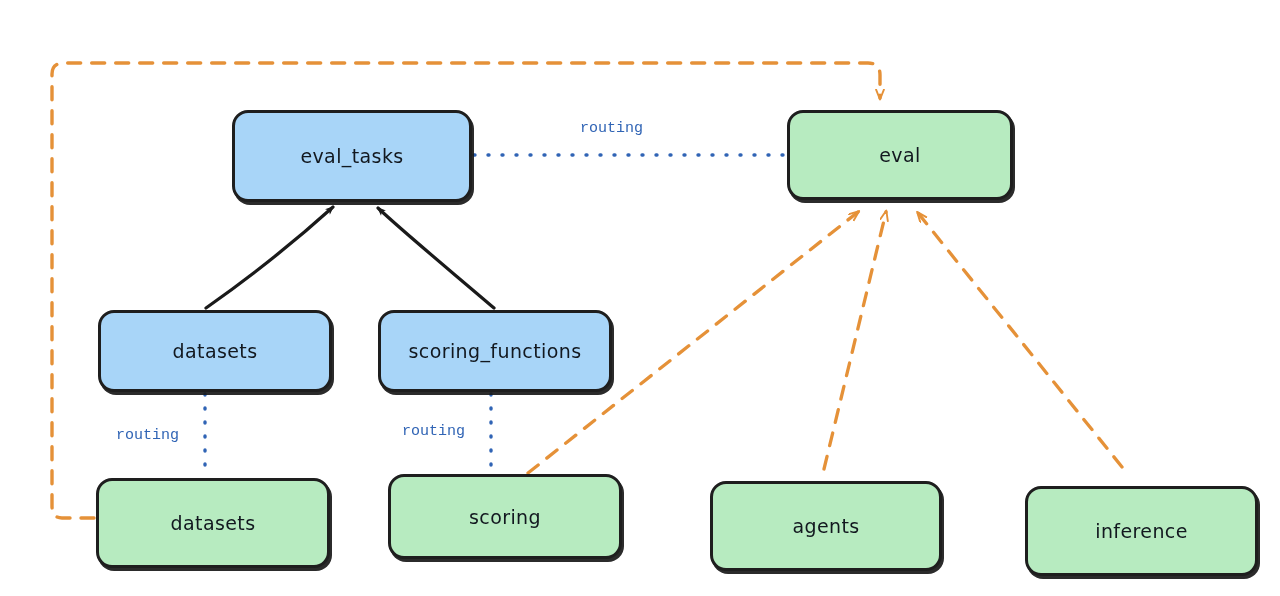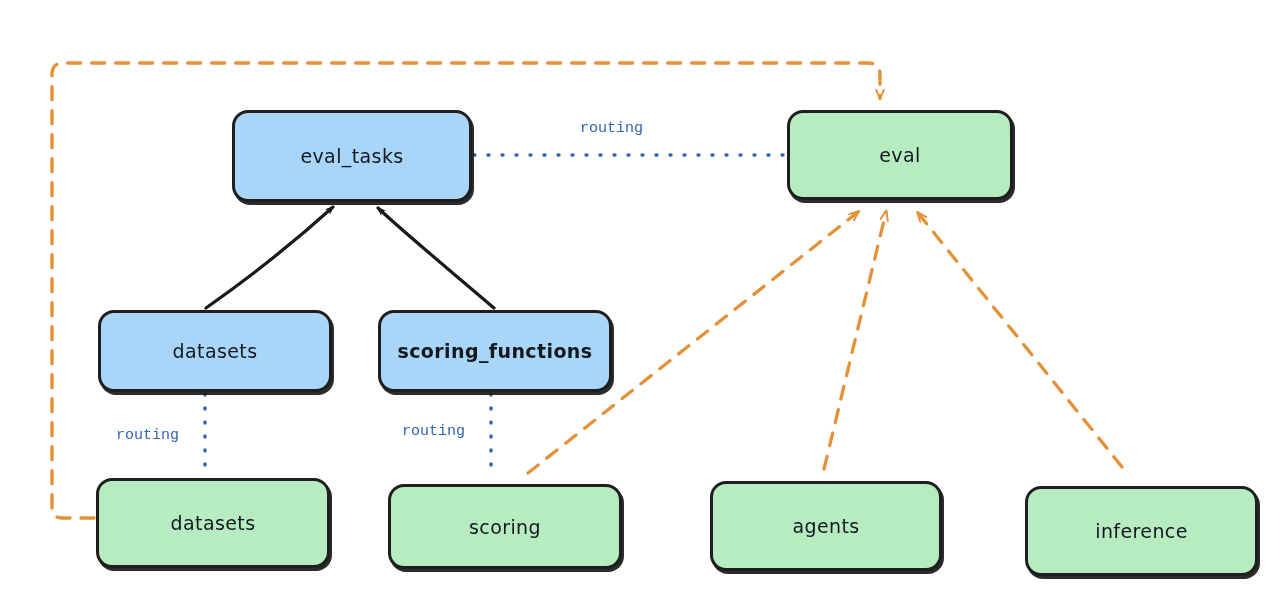--- a/index.html
+++ b/index.html
@@ -116,29 +116,29 @@
   </div>
 
   <div class="node provider" style="left:787px; top:110px; width:226px; height:90px;">
     <span class="node-label">eval</span>
   </div>
 
   <div class="node api" style="left:98px; top:310px; width:234px; height:82px;">
     <span class="node-label">datasets</span>
   </div>
 
-  <div class="node api" style="left:378px; top:310px; width:234px; height:82px;font-weight:bold;">
+  <div class="node api" style="left:378px; top:310px; width:234px; height:82px;">
     <span class="node-label">scoring_functions</span>
   </div>
 
   <div class="node provider" style="left:96px; top:478px; width:234px; height:90px;">
     <span class="node-label">datasets</span>
   </div>
 
-  <div class="node provider" style="left:388px; top:484px; width:234px; height:85px;">
+  <div class="node provider" style="left:388px; top:474px; width:234px; height:85px;">
     <span class="node-label">scoring</span>
   </div>
 
   <div class="node provider" style="left:710px; top:472px; width:232px; height:90px;margin-top:9px;">
     <span class="node-label">agents</span>
   </div>
 
   <div class="node provider" style="left:1025px; top:470px; width:233px; height:90px;margin-top:16px;">
     <span class="node-label">inference</span>
   </div>

